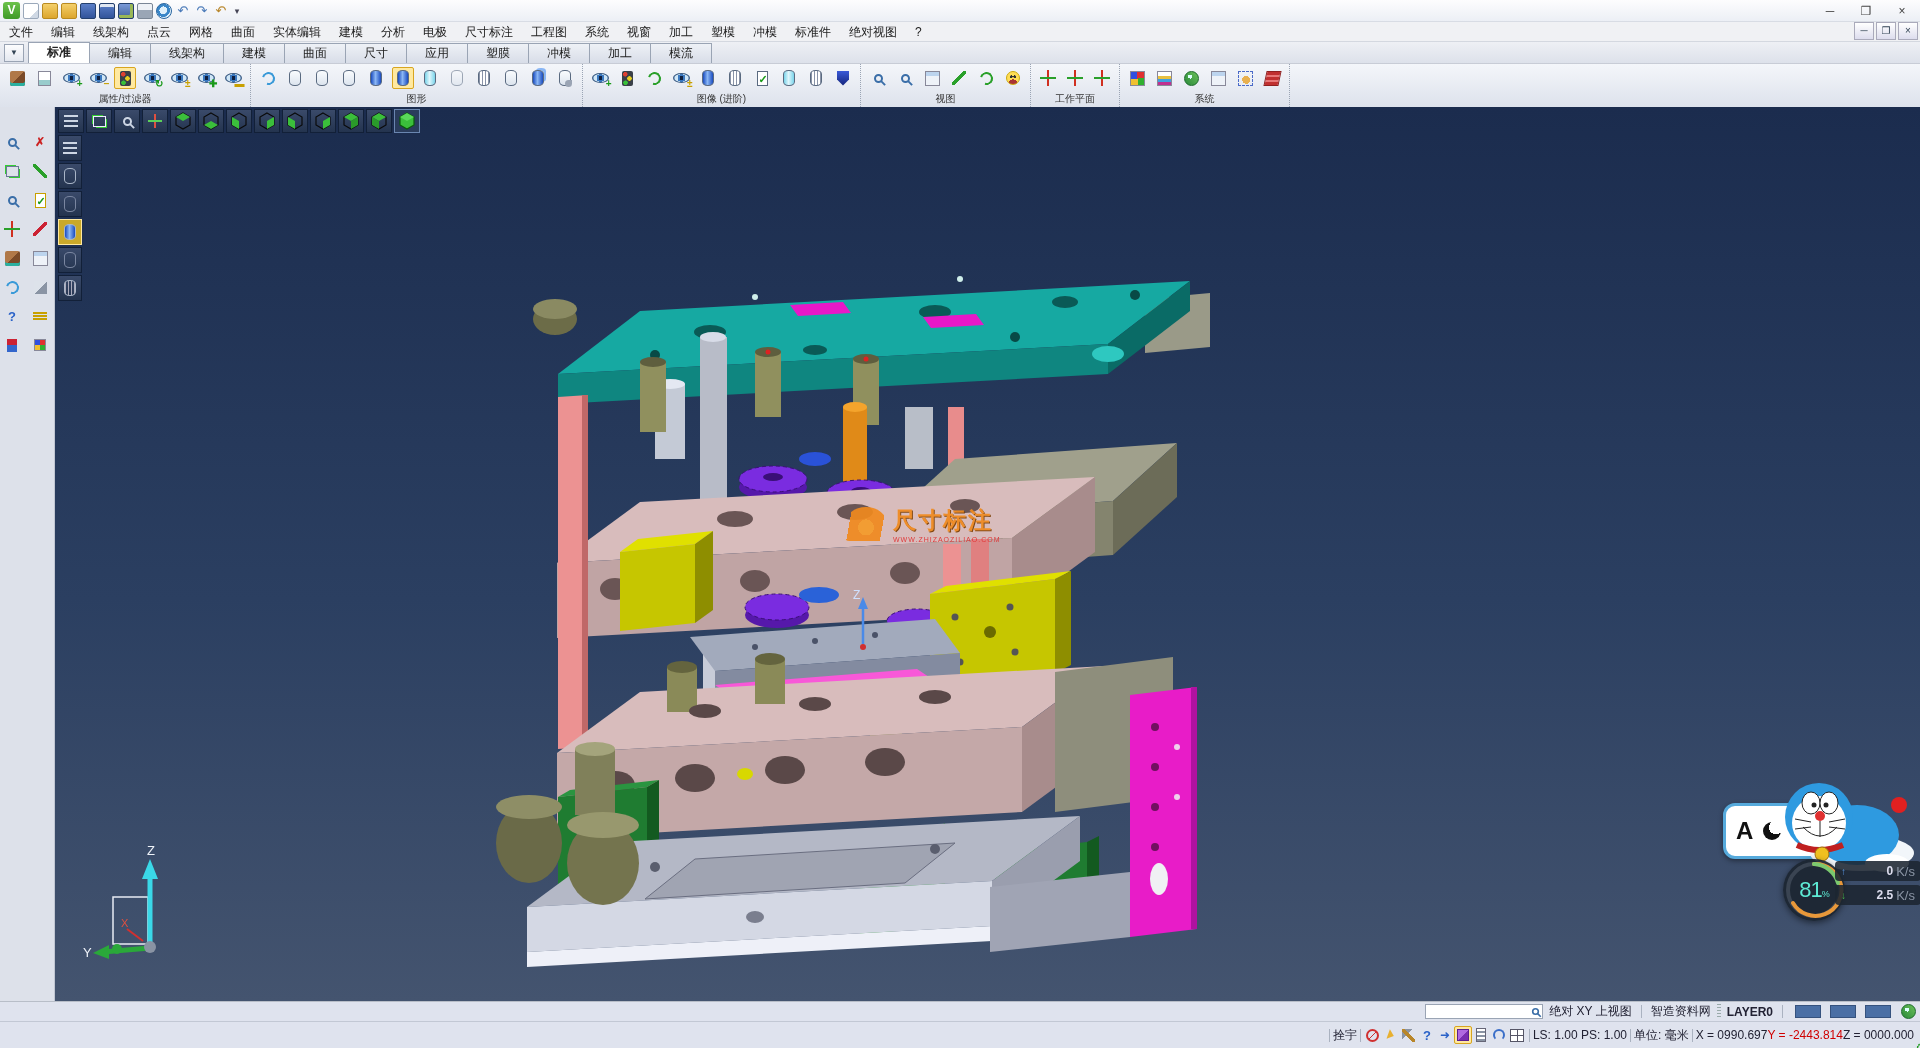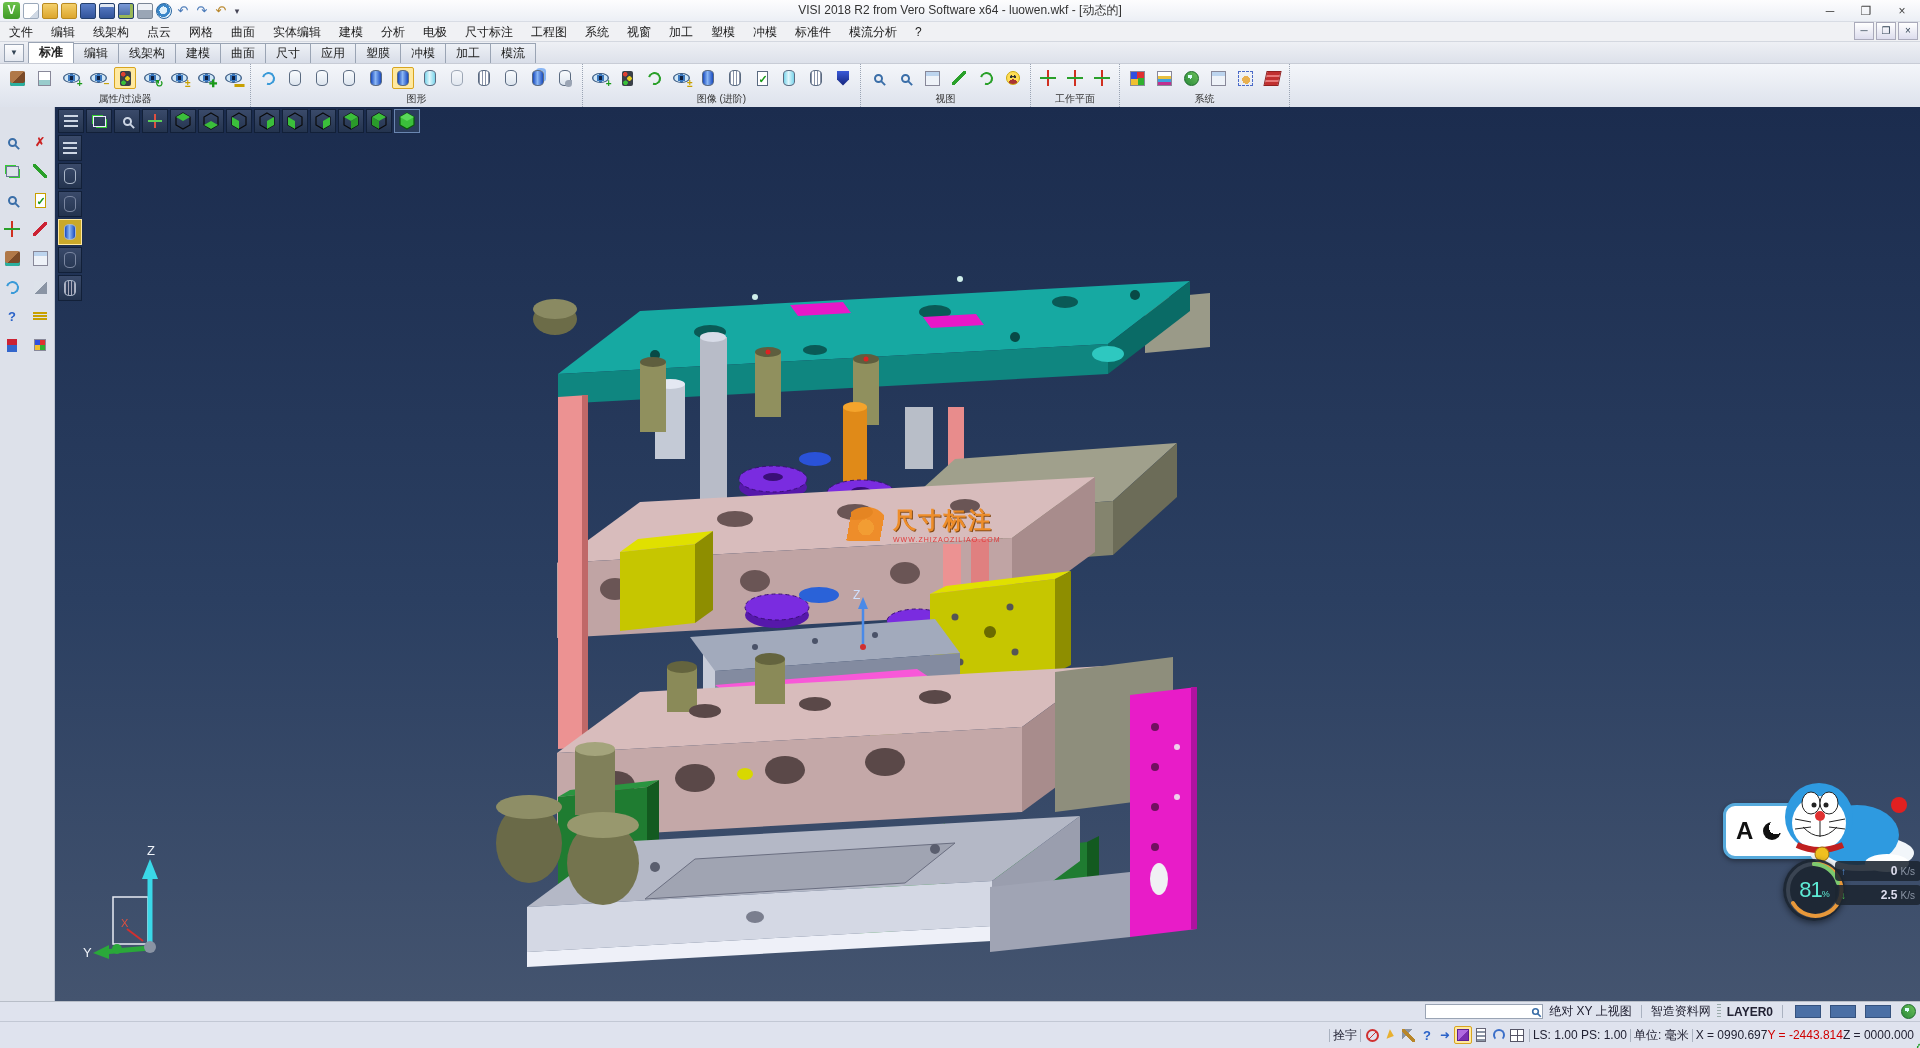--- a/index.html
+++ b/index.html
@@ -24,21 +24,21 @@
   .winbtns{margin-left:auto;display:flex}
   .winbtn{width:36px;height:21px;display:flex;align-items:center;justify-content:center;color:#444;font-size:12px}
   
   .menubar{height:20px;background:#f0f1f4;display:flex;align-items:center;border-bottom:1px solid #d4d8e0;position:relative}
   .menu-item{padding:0 9px;height:20px;line-height:20px;color:#222}
   .mdibtns{position:absolute;right:2px;top:0;display:flex}
   .mdibtn{width:20px;height:18px;border:1px solid #aab;background:linear-gradient(#fff,#dde);margin-left:2px;text-align:center;line-height:16px;font-size:10px;color:#345}
   
   .tabbar{height:22px;background:linear-gradient(#eef0f5,#dde1ea);display:flex;align-items:flex-end;padding-left:4px;border-bottom:1px solid #c8ccd6}
   .tab-drop{width:20px;height:18px;border:1px solid #9aa4b4;background:linear-gradient(#fdfdfe,#e4e8f0);margin:0 4px 1px 0;text-align:center;line-height:16px;font-size:8px;color:#345}
-  .tab{height:20px;line-height:19px;padding:0 10px;border:1px solid #9aa4b4;border-bottom:none;background:linear-gradient(#eef1f6,#d8dde8);margin-right:-1px;color:#222}
+  .tab{height:20px;line-height:19px;padding:0 18px;border:1px solid #9aa4b4;border-bottom:none;background:linear-gradient(#eef1f6,#d8dde8);margin-right:-1px;color:#222}
   .tab.active{background:#fff;font-weight:bold;height:21px}
   
   .toolbar{height:43px;background:linear-gradient(#f4f6fa,#dde2ec);display:flex;align-items:stretch;border-bottom:1px solid #b8bec c}
   .tgroup{display:flex;flex-direction:column;justify-content:space-between;padding:3px 6px 1px 6px;border-right:1px dotted #9aa4b4}
   .tg-icons{display:flex;align-items:center;gap:5px}
   .tg-label{text-align:center;font-size:10px;color:#333;padding-top:1px}
   .tool{width:22px;height:22px;display:flex;align-items:center;justify-content:center;border-radius:2px}
   .tool.hl{background:#ffe9a0;border:1px solid #d8a520}
   
   .eye{width:17px;height:10px;border-radius:50%;border:1px solid #3a5a80;background:radial-gradient(circle at 50% 50%,#102040 0 2px,#3a78c0 2px 4px,#cfe6f6 4px 7px,#8fb2d8 7px);position:relative}
@@ -101,21 +101,21 @@
   .widget{position:absolute;left:1668px;top:682px;width:200px;height:140px}
   .ime{position:absolute;left:0;top:14px;width:130px;height:56px;background:#fff;border:3px solid #56aadc;border-radius:12px;box-shadow:0 2px 5px #0006;display:flex;align-items:center;padding-left:10px;gap:10px}
   .ime-a{font-size:24px;font-weight:bold;color:#111}
   .moon{width:18px;height:18px;border-radius:50%;background:radial-gradient(circle at 72% 30%,#fff 0 7px,#111 7px)}
   .tshirt{width:18px;height:14px;background:#111;clip-path:polygon(25% 0,75% 0,100% 30%,80% 45%,80% 100%,20% 100%,20% 45%,0 30%)}
   .gauge{position:absolute;left:60px;top:70px;width:62px;height:62px;border-radius:50%;background:#1c2531ee;box-shadow:0 2px 6px #0007;display:flex;align-items:center;justify-content:center}
   .gauge svg{position:absolute;inset:0}
   .gauge-txt{color:#5eead4;font-size:22px;letter-spacing:-1px}
   .gauge-txt small{font-size:9px}
   .spd{position:absolute;left:112px;width:86px;height:20px;background:#1c2531e0;border-radius:4px;color:#dde;display:flex;align-items:center;justify-content:flex-end;gap:3px;padding-right:6px;font-size:12px}
-  .spd small{color:#8a94a4;font-size:10px}
+  .spd small{color:#8a94a4;font-size:13px}
   .spd .arr{margin-right:auto;margin-left:6px;font-size:10px}
   .dora{position:absolute;left:44px;top:-14px}
   
   .status-top{height:20px;background:#dfe3ee;border-top:1px solid #b8bec8;display:flex;align-items:center;justify-content:flex-end;gap:6px;padding-right:4px;color:#223}
   .searchbox{width:118px;height:15px;background:#fff;border:1px solid #9aa4b4;display:flex;align-items:center;justify-content:flex-end;padding-right:2px}
   .vsep{width:1px;height:13px;background:#aab2c0;margin:0 3px}
   .dotsep{width:4px;height:15px;background:repeating-linear-gradient(#9aa 0 1px,transparent 1px 3px)}
   .swatch{width:26px;height:13px;background:#4a6fa5;border:1px solid #35527e;margin-left:3px}
   .layer{font-weight:bold}
   .status-bot{height:27px;background:#dfe3ee;border-top:1px solid #c2c8d4;display:flex;align-items:center;justify-content:flex-end;padding-right:6px;color:#223}
@@ -145,21 +145,20 @@
     <span class="qico i-disk"></span>
     <span class="qico i-disk2"></span>
     <span class="qico i-disks"></span>
     <span class="qico i-print"></span>
     <span class="qico i-prev"></span>
     <span class="qico i-undo">↶</span>
     <span class="qico i-redo">↷</span>
     <span class="qico i-hist">↶</span>
     <span class="qico i-drop">▾</span>
   </div>
-  <div class="title-text">VISI 2018 R2 from Vero Software x64 - luowen.wkf - [动态的]</div>
   <div class="winbtns">
     <span class="winbtn">─</span>
     <span class="winbtn">❐</span>
     <span class="winbtn">×</span>
   </div>
 </div>
 
 <div class="menubar">
   <span class="menu-item">文件</span>
   <span class="menu-item">编辑</span>
@@ -172,21 +171,21 @@
   <span class="menu-item">分析</span>
   <span class="menu-item">电极</span>
   <span class="menu-item">尺寸标注</span>
   <span class="menu-item">工程图</span>
   <span class="menu-item">系统</span>
   <span class="menu-item">视窗</span>
   <span class="menu-item">加工</span>
   <span class="menu-item">塑模</span>
   <span class="menu-item">冲模</span>
   <span class="menu-item">标准件</span>
-  <span class="menu-item">模流分析</span>
+  <span class="menu-item">绝对视图</span>
   <span class="menu-item">?</span>
   <div class="mdibtns">
     <span class="mdibtn">─</span>
     <span class="mdibtn">❐</span>
     <span class="mdibtn">×</span>
   </div>
 </div>
 
 <div class="tabbar">
   <span class="tab-drop">▼</span>

